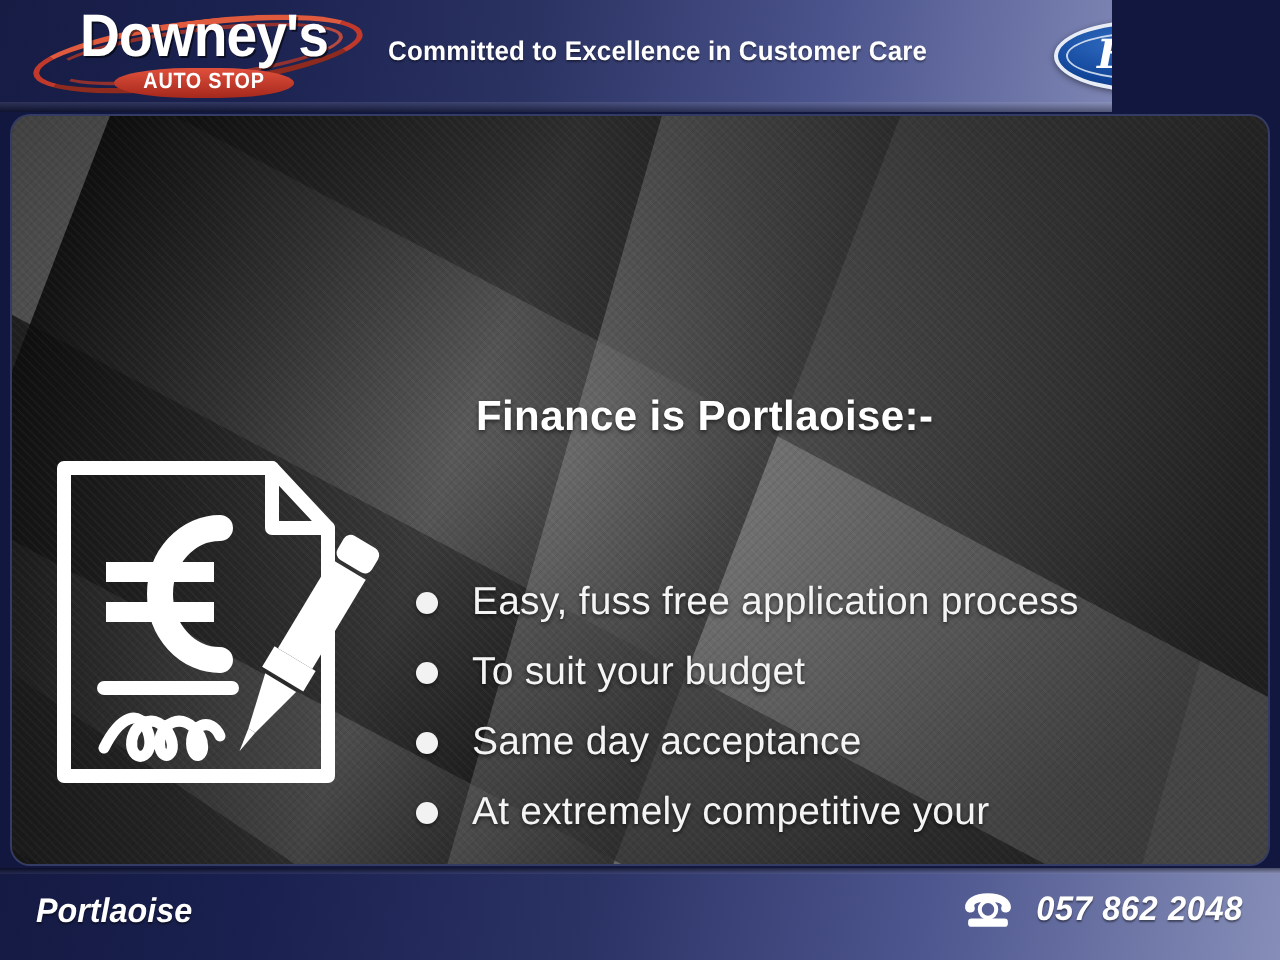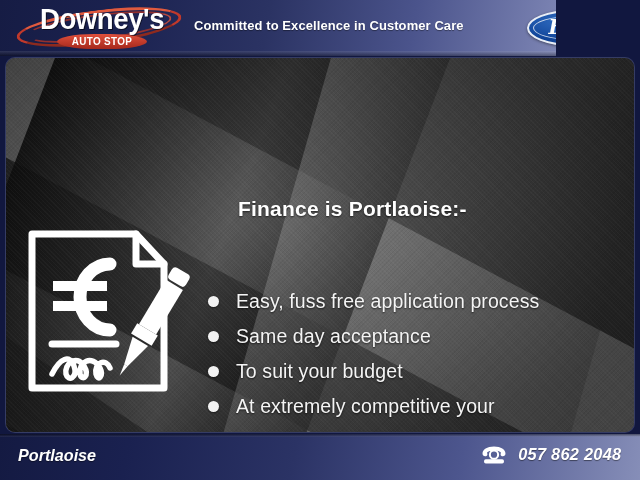--- a/index.html
+++ b/index.html
@@ -364,25 +364,25 @@
 
     <div id="heading">Finance is Portlaoise:-</div>
 
     <div id="bullets">
       <div class="bullet-row">
         <span class="dot"></span>
         <span class="bullet-text">Easy, fuss free application process</span>
       </div>
       <div class="bullet-row">
         <span class="dot"></span>
-        <span class="bullet-text">Same day acceptance</span>
+        <span class="bullet-text">To suit your budget</span>
       </div>
       <div class="bullet-row">
         <span class="dot"></span>
-        <span class="bullet-text">To suit your budget</span>
+        <span class="bullet-text">Same day acceptance</span>
       </div>
       <div class="bullet-row">
         <span class="dot"></span>
         <span class="bullet-text">At extremely competitive your</span>
       </div>
     </div>
   </div>
 
   <div id="footer">
     <div id="location">Portlaoise</div>

